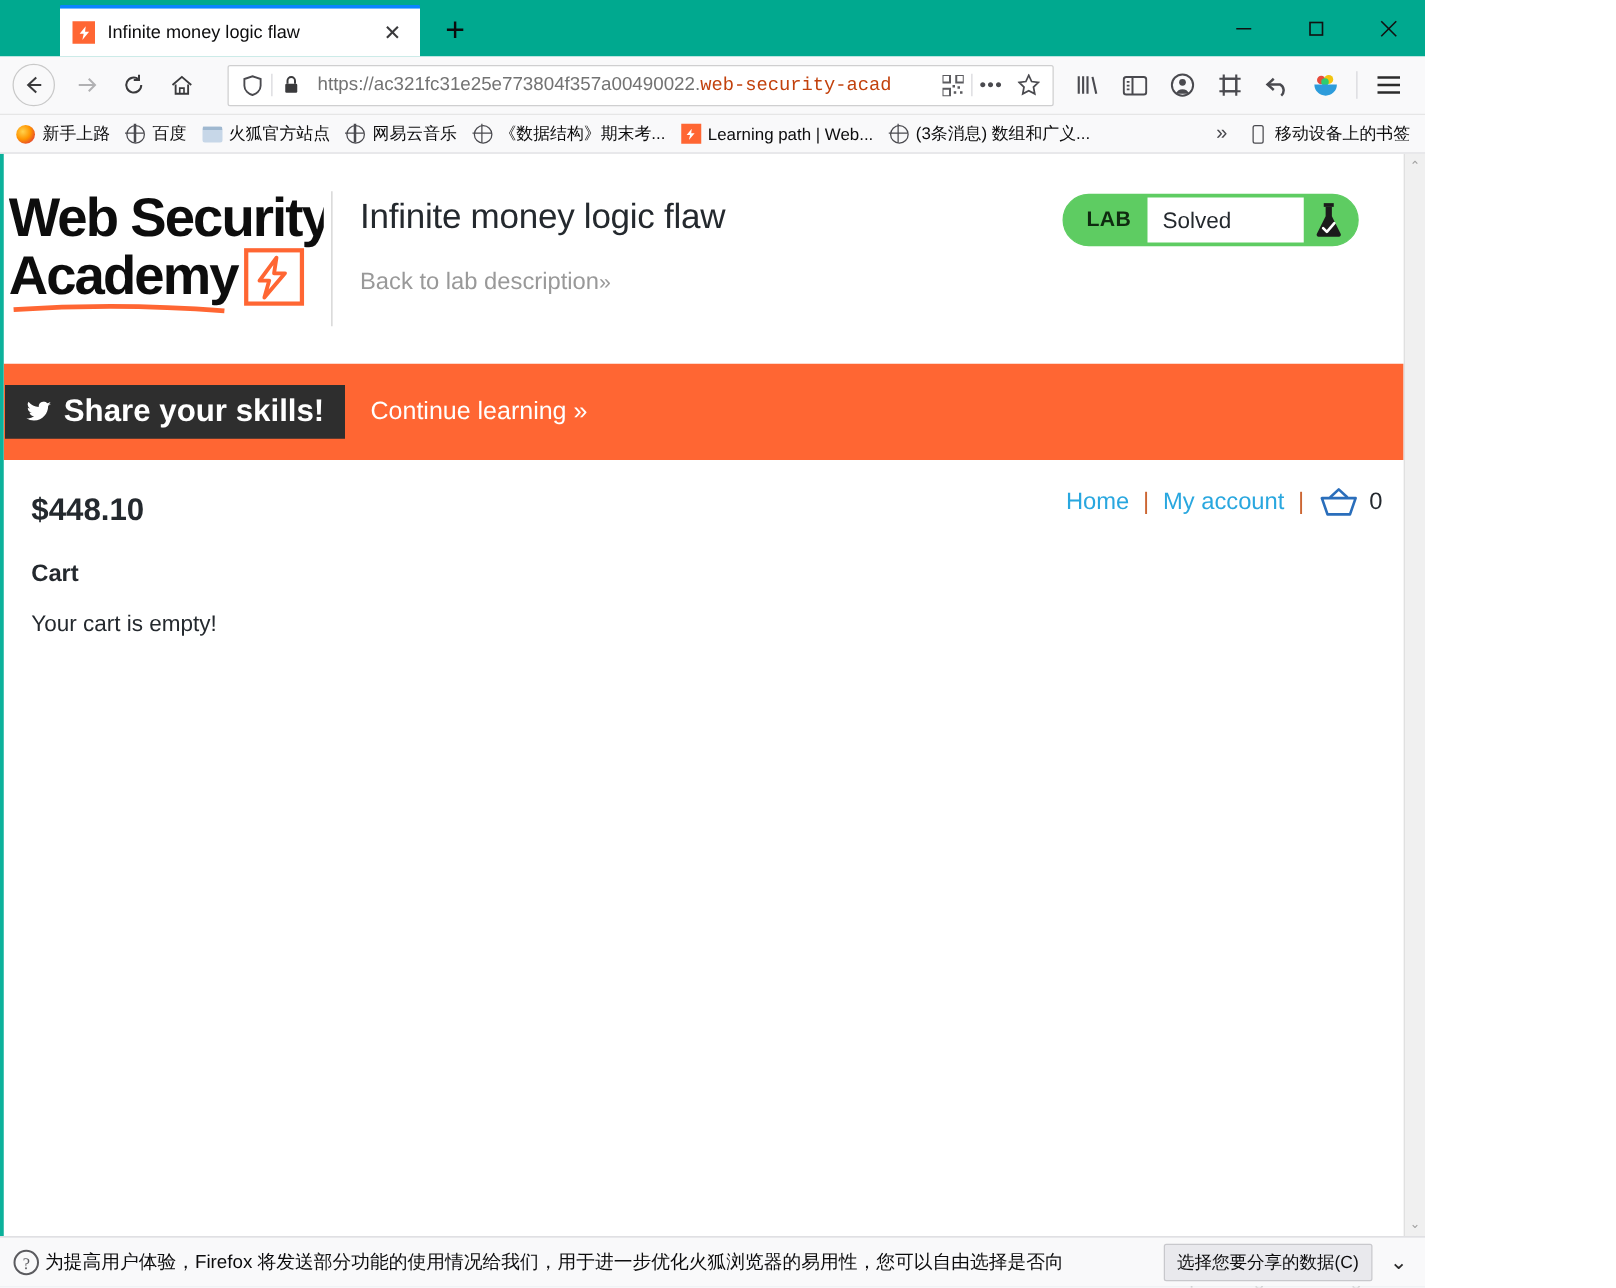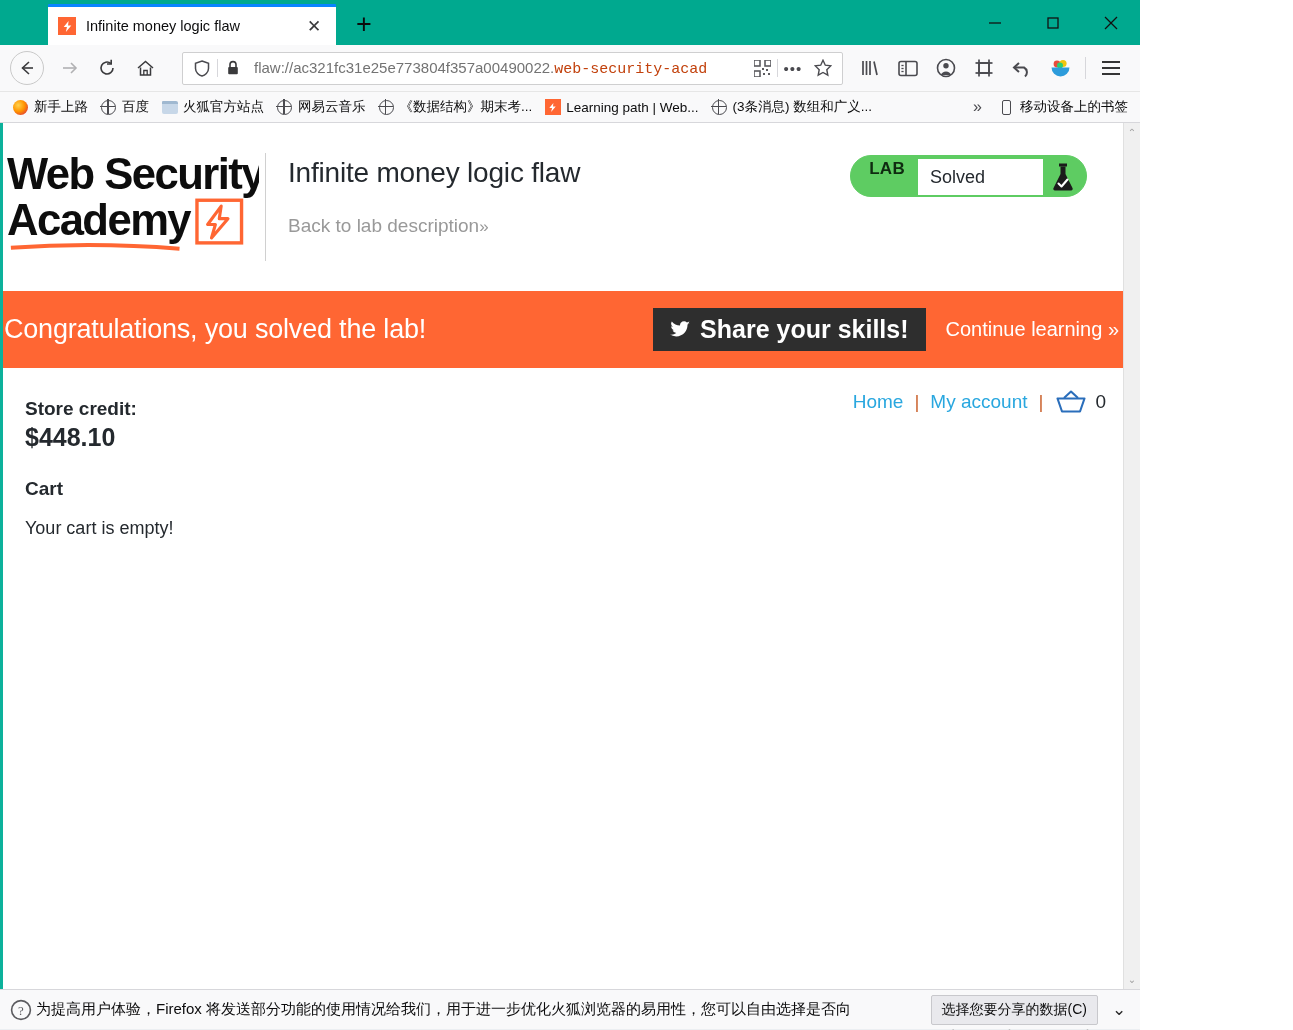--- a/index.html
+++ b/index.html
@@ -155,21 +155,21 @@
   .lab-title {
     font-size: 28px; color: #24292e; font-weight: 400; letter-spacing: -.2px;
   }
   .back-link {
     font-size: 19px; color: #999; margin-top: 26px; display: inline-block;
   }
   .back-link .chev { font-size: 17px; }
 
   .lab-status {
     flex: 0 0 auto; margin-top: 10px; margin-right: 22px;
-    display: flex; height: 42px;
+    display: flex; align-items: center; height: 42px;
     background: #5ecc62; border-radius: 21px; padding: 3px;
     border: 1px solid #5ecc62;
   }
   .lab-badge {
     font-size: 17px; font-weight: bold; color: #0f2b10;
     padding: 0 13px 0 15px; letter-spacing: .3px;
   }
   .lab-state {
     background: #fff; height: 36px; min-width: 125px;
     display: flex; align-items: center; padding: 0 12px;
@@ -337,21 +337,21 @@
             <path d="M8 1 L14.5 3.2 V8.5 C14.5 12.5 11 15.3 8 16 C5 15.3 1.5 12.5 1.5 8.5 V3.2 Z" fill="none" stroke="#4a4a4f" stroke-width="1.5"></path>
           </svg>
       </span>
       <span class="url-sep"></span>
       <span class="url-ico">
         <svg width="14" height="16" viewBox="0 0 14 16">
           <path d="M4 7 V4.6 A3 3 0 0 1 10 4.6 V7" fill="none" stroke="#3a3a3c" stroke-width="1.6"></path>
           <rect x="2.2" y="7" width="9.6" height="7.2" rx="1" fill="#3a3a3c"></rect>
         </svg>
       </span>
-      <span class="url-text"><span>flaw://ac321fc31e25e773804f357a00490022.</span><b>web-security-acad</b></span>
+      <span class="url-text"><span>https://ac321fc31e25e773804f357a00490022.</span><b>web-security-acad</b></span>
       <span class="url-ico">
         <svg width="17" height="17" viewBox="0 0 17 17">
           <rect x="0" y="0" width="6" height="6" fill="none" stroke="#5b5b5f" stroke-width="1.6"></rect>
           <rect x="11" y="0" width="6" height="6" fill="none" stroke="#5b5b5f" stroke-width="1.6"></rect>
           <rect x="0" y="11" width="6" height="6" fill="none" stroke="#5b5b5f" stroke-width="1.6"></rect>
           <rect x="8" y="8" width="2" height="2" fill="#5b5b5f"></rect>
           <rect x="12" y="9" width="2" height="2" fill="#5b5b5f"></rect>
           <rect x="9" y="13" width="2" height="2" fill="#5b5b5f"></rect>
           <rect x="14" y="13" width="2" height="2" fill="#5b5b5f"></rect>
         </svg>
@@ -507,34 +507,32 @@
             <svg width="26" height="30" viewBox="0 0 26 30">
               <rect x="9" y="1.5" width="8" height="3" fill="#1b1b1b"></rect>
               <path d="M10.5 4.5 V12 L3.5 26 A1.6 1.6 0 0 0 5 28.4 H21 A1.6 1.6 0 0 0 22.5 26 L15.5 12 V4.5 Z" fill="#1b1b1b"></path>
               <path d="M8.5 21.5 L11.5 24.5 L17.5 17.5" fill="none" stroke="#fff" stroke-width="2.1" stroke-linecap="round" stroke-linejoin="round"></path>
             </svg>
           </span>
         </div>
       </div>
 
       <div class="banner">
-        <div class="banner-text">Congratulations, you solved the lab!</div>
         <div class="share-btn">
           <span class="bird">
             <svg width="20" height="17" viewBox="0 0 20 17">
               <path d="M20 2 a8 8 0 0 1-2.3.64A4 4 0 0 0 19.4.5a8 8 0 0 1-2.5 1A4 4 0 0 0 10 4.6a11.3 11.3 0 0 1-8.2-4.2 4 4 0 0 0 1.2 5.3A4 4 0 0 1 1.2 5.2v.05a4 4 0 0 0 3.2 3.9 4 4 0 0 1-1.8.07 4 4 0 0 0 3.7 2.8A8 8 0 0 1 0 13.6a11.3 11.3 0 0 0 6.1 1.8c7.4 0 11.4-6.1 11.4-11.4v-.5A8 8 0 0 0 20 2z" fill="#fff"></path>
             </svg>
           </span>
           <span>Share your skills!</span>
         </div>
         <a class="continue-link"><span>Continue learning</span> <span>»</span></a>
       </div>
 
       <div class="store">
-        <h2>Store credit:</h2>
         <div class="credit">$448.10</div>
         <div class="cart-h">Cart</div>
         <div class="cart-empty">Your cart is empty!</div>
 
         <div class="shopnav">
           <a>Home</a>
           <span class="bar">|</span>
           <a>My account</a>
           <span class="bar">|</span>
           <span class="basket">

